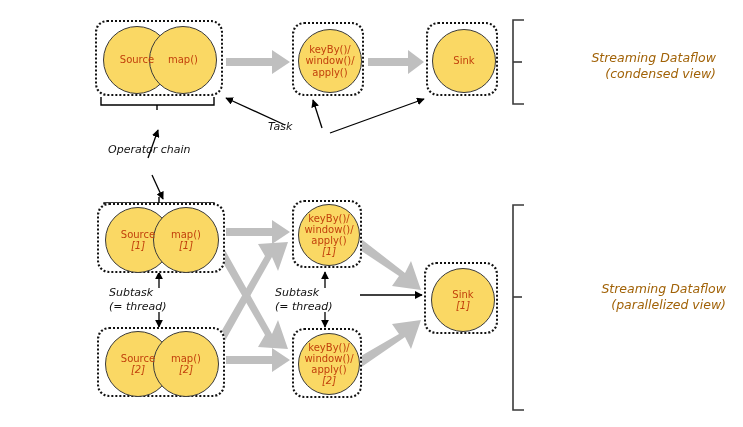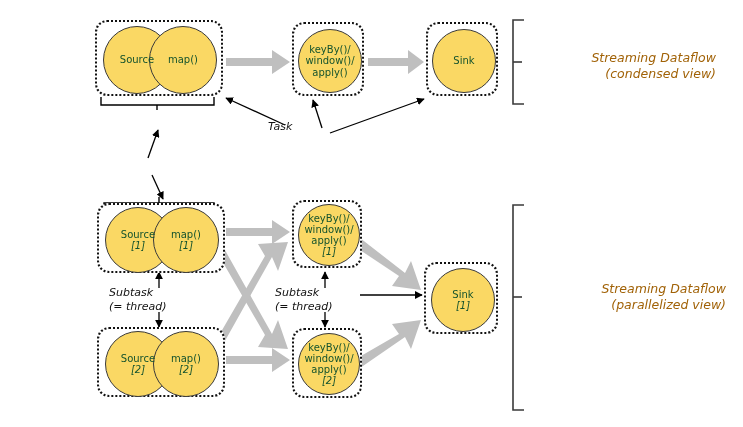--- a/index.html
+++ b/index.html
@@ -35,21 +35,21 @@
     position: absolute;
     background: #FAD864;
     border: 1px solid #3a3a3a;
     border-radius: 50%;
     box-sizing: border-box;
     display: flex;
     align-items: center;
     justify-content: center;
     text-align: center;
     line-height: 1.12;
-    color: #14532d;
+    color: #c2410c;
   }
   .circle .lbl {
     position: relative;
     z-index: 3;
     font-size: 10px;
     white-space: pre-line;
   }
   .circle .idx {
     font-style: italic;
   }
@@ -184,20 +184,21 @@
 apply()</span>
     </div>
   </div>
 
   <div class="op-box" style="left:426px; top:22px; width:72px; height:74px;">
     <div class="circle" style="left:4px; top:5px; width:64px; height:64px;">
       <span class="lbl">Sink</span>
     </div>
   </div>
 
+  <div class="note" style="left:108px; top:143px; width:100px;">Operator chain</div>
 
   <div class="note" style="left:268px; top:120px; width:56px;">Task</div>
 
   <div class="side-note" style="left:556px; top:50px; width:160px;">Streaming Dataflow
 (condensed view)</div>
 
   <div class="op-box" style="left:97px; top:203px; width:128px; height:70px;">
     <div class="circle" style="left:6px; top:2px; width:66px; height:66px;">
       <span class="lbl"><span>Source</span><br><span class="idx">[1]</span></span>
     </div>

